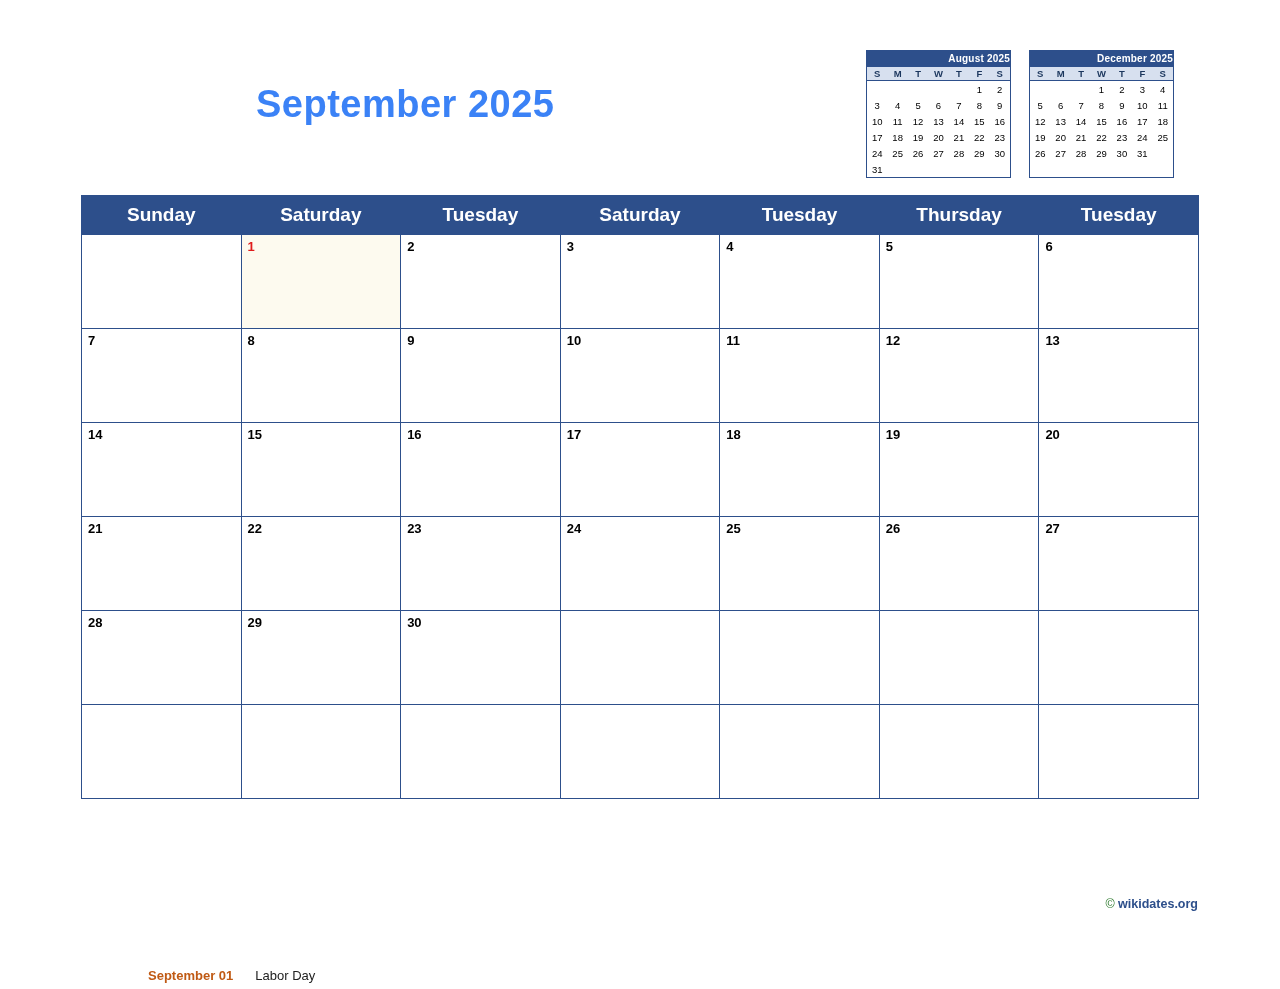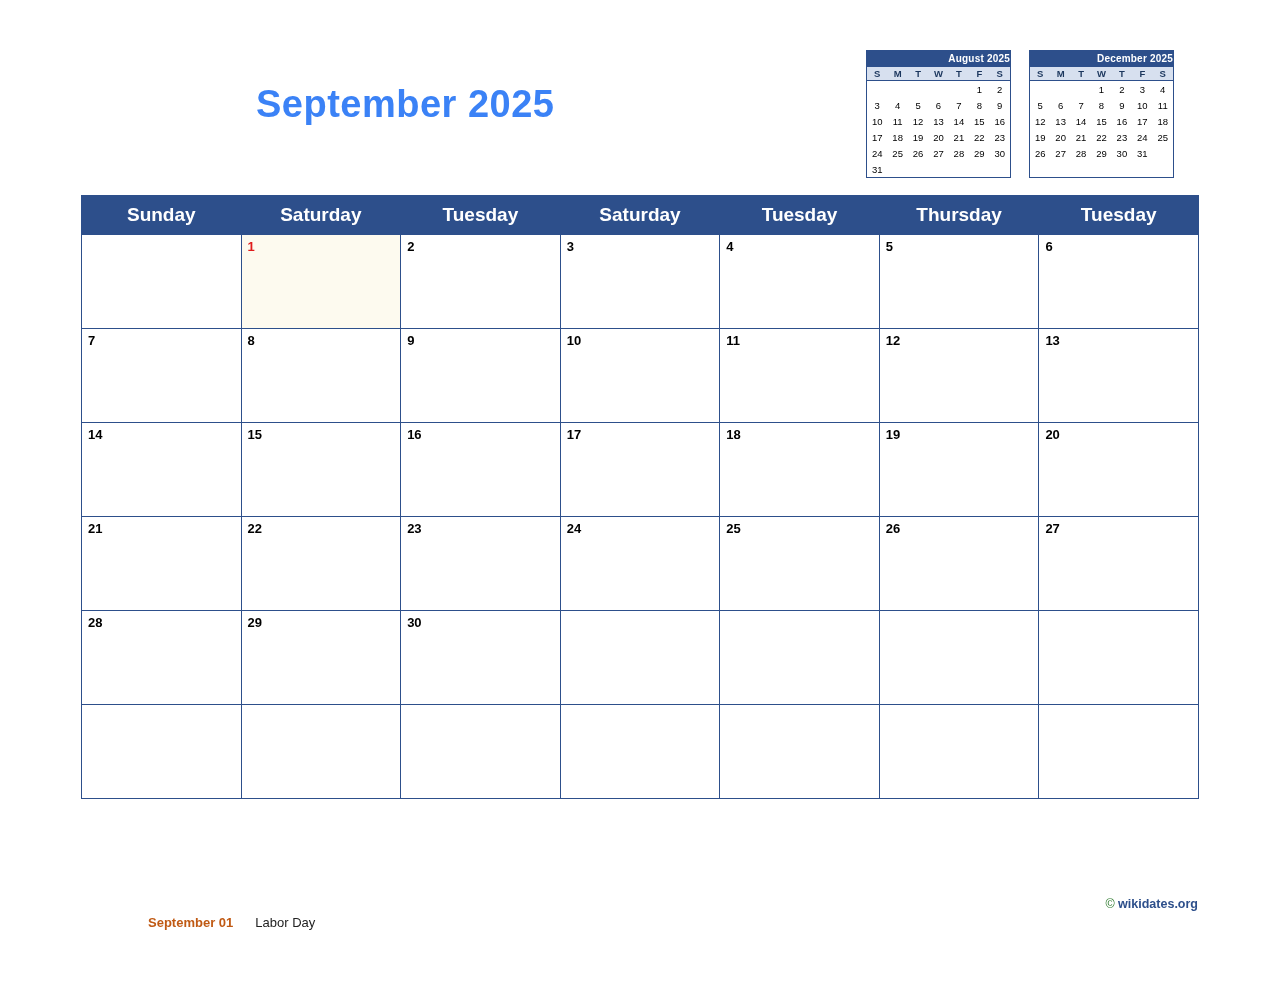--- a/index.html
+++ b/index.html
@@ -112,21 +112,21 @@
   }
   .daynum {
     display: inline-block;
     line-height: 1;
   }
 
   
   .footer-note {
     position: absolute;
     left: 148px;
-    top: 915px;
+    top: 968px;
     font-size: 13px;
   }
   .footer-note .date {
     color: #c05a14;
     font-weight: bold;
     margin-right: 22px;
   }
   .footer-note .label {
     color: #222222;
   }

